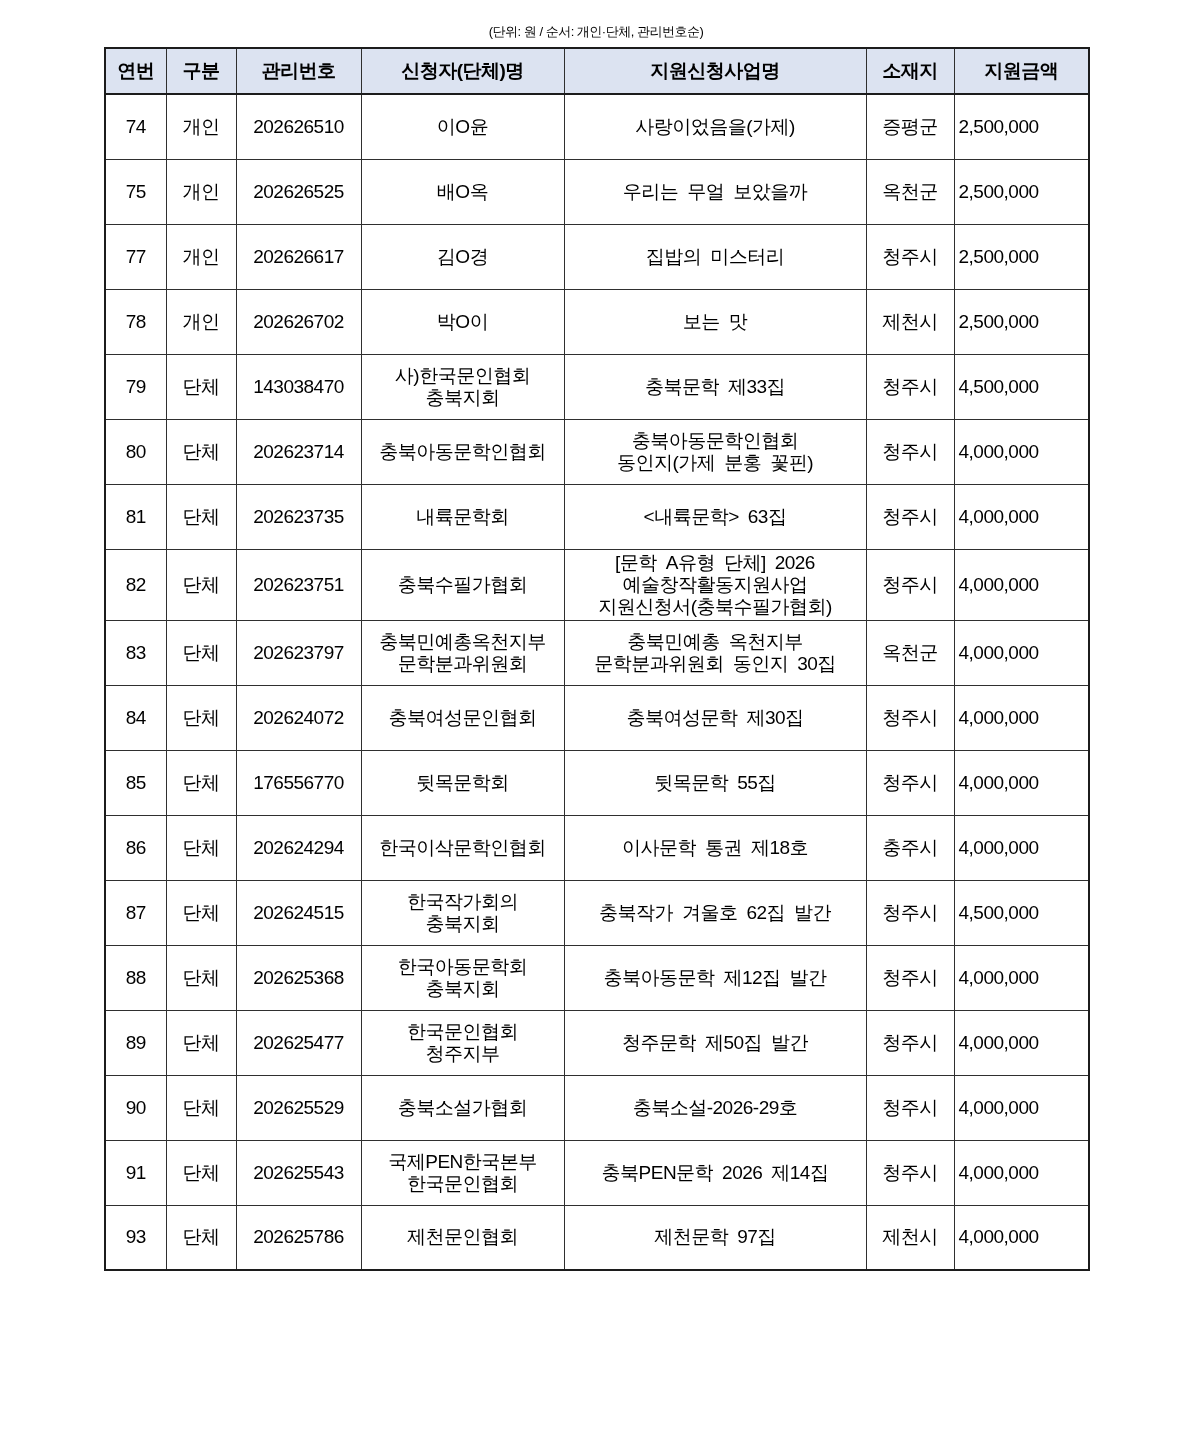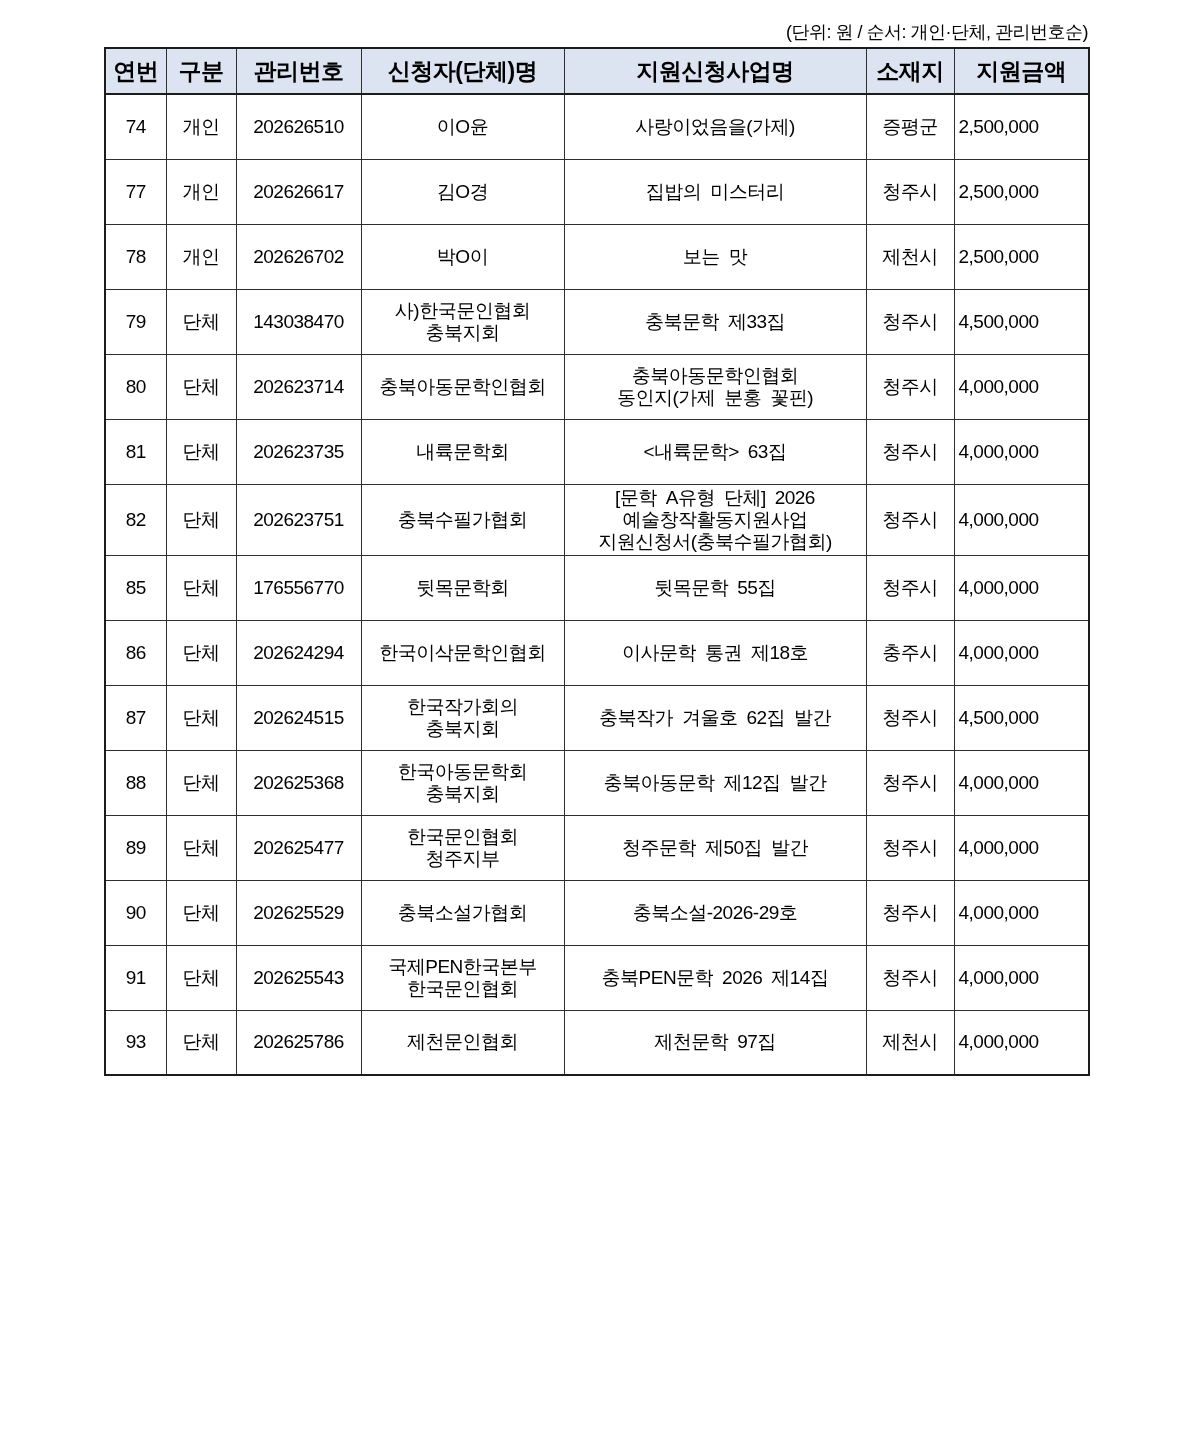--- a/index.html
+++ b/index.html
@@ -13,22 +13,22 @@
   .page {
     position: relative;
     width: 1190px;
     height: 1445px;
     background: #ffffff;
     padding: 20px 102px 0 104px;
     overflow: hidden;
   }
   .note {
     width: 984px;
-    text-align: right;
-    font-size: 18px;
+    text-align: center;
+    font-size: 13px;
     letter-spacing: -0.5px;
     line-height: 24px;
     margin-bottom: 3px;
     white-space: nowrap;
   }
   table.grant {
     border-collapse: collapse;
     table-layout: fixed;
     width: 984px;
     border: 2px solid #1c1c1c;
@@ -38,21 +38,21 @@
     border: 1px solid #2f2f2f;
     text-align: center;
     vertical-align: middle;
     padding: 2px 4px;
     white-space: pre-line;
     overflow: hidden;
   }
   table.grant thead tr { height: 46px; }
   table.grant thead th {
     background: #dce3f1;
-    font-size: 23px;
+    font-size: 19px;
     font-weight: bold;
     letter-spacing: -0.5px;
     border-bottom: 2px solid #1c1c1c;
   }
   table.grant tbody tr { height: 65px; }
   table.grant tbody td {
     font-size: 19px;
     line-height: 22px;
     letter-spacing: -0.5px;
     word-spacing: 0.22em;
@@ -101,20 +101,29 @@
         <tr>
     <td>74</td>
     <td>개인</td>
     <td>202626510</td>
     <td>이O윤</td>
     <td>사랑이었음을(가제)</td>
     <td>증평군</td>
     <td class="amount">2,500,000</td>
   </tr>
         <tr>
+    <td>75</td>
+    <td>개인</td>
+    <td>202626525</td>
+    <td>배O옥</td>
+    <td>우리는 무얼 보았을까</td>
+    <td>옥천군</td>
+    <td class="amount">2,500,000</td>
+  </tr>
+        <tr>
     <td>77</td>
     <td>개인</td>
     <td>202626617</td>
     <td>김O경</td>
     <td>집밥의 미스터리</td>
     <td>청주시</td>
     <td class="amount">2,500,000</td>
   </tr>
         <tr>
     <td>78</td>
@@ -159,20 +168,40 @@
     <td>단체</td>
     <td>202623751</td>
     <td>충북수필가협회</td>
     <td>[문학 A유형 단체] 2026
 예술창작활동지원사업
 지원신청서(충북수필가협회)</td>
     <td>청주시</td>
     <td class="amount">4,000,000</td>
   </tr>
         <tr>
+    <td>83</td>
+    <td>단체</td>
+    <td>202623797</td>
+    <td>충북민예총옥천지부
+문학분과위원회</td>
+    <td>충북민예총 옥천지부
+문학분과위원회 동인지 30집</td>
+    <td>옥천군</td>
+    <td class="amount">4,000,000</td>
+  </tr>
+        <tr>
+    <td>84</td>
+    <td>단체</td>
+    <td>202624072</td>
+    <td>충북여성문인협회</td>
+    <td>충북여성문학 제30집</td>
+    <td>청주시</td>
+    <td class="amount">4,000,000</td>
+  </tr>
+        <tr>
     <td>85</td>
     <td>단체</td>
     <td>176556770</td>
     <td>뒷목문학회</td>
     <td>뒷목문학 55집</td>
     <td>청주시</td>
     <td class="amount">4,000,000</td>
   </tr>
         <tr>
     <td>86</td>

